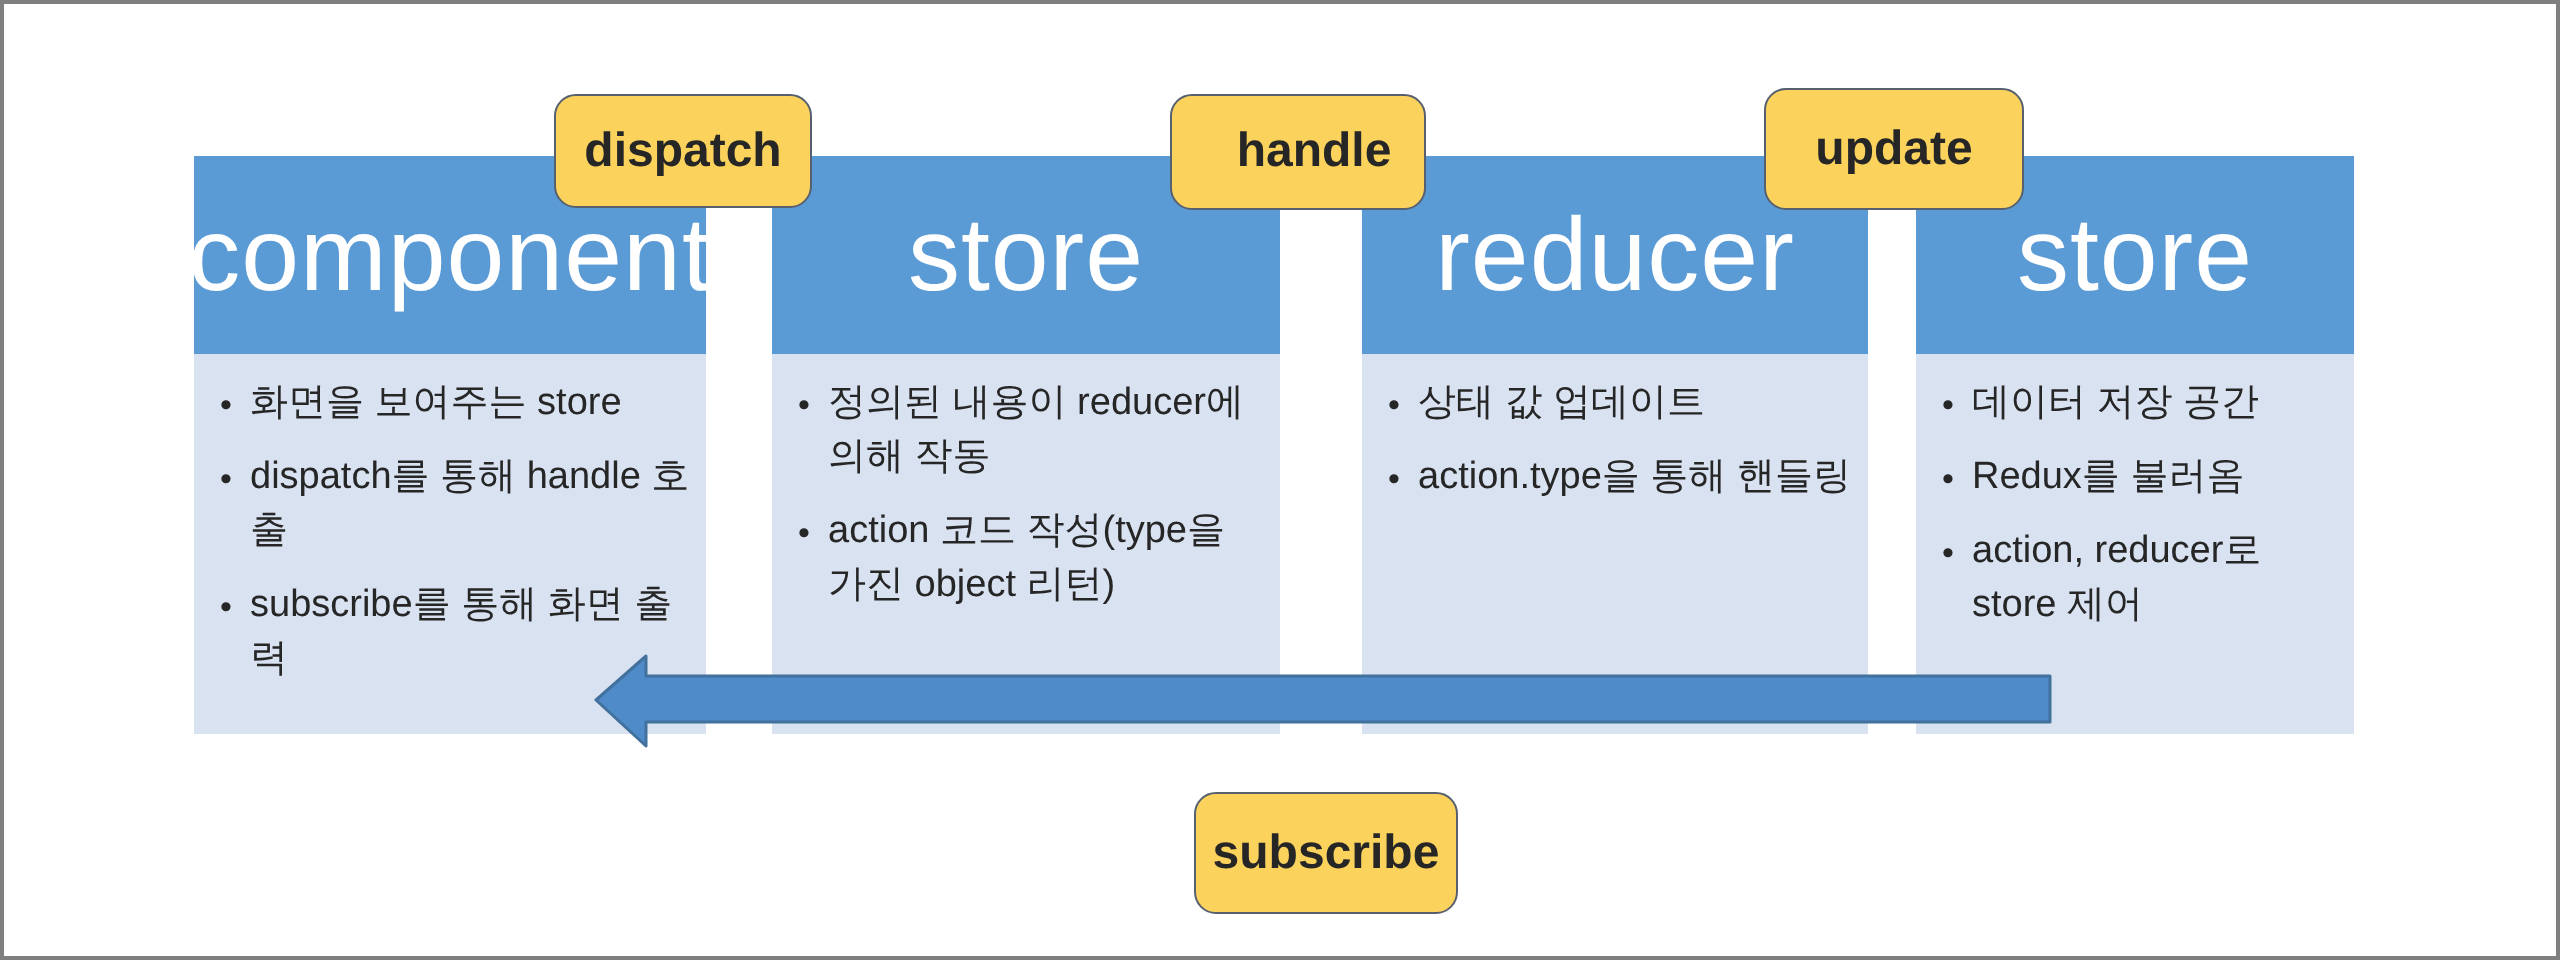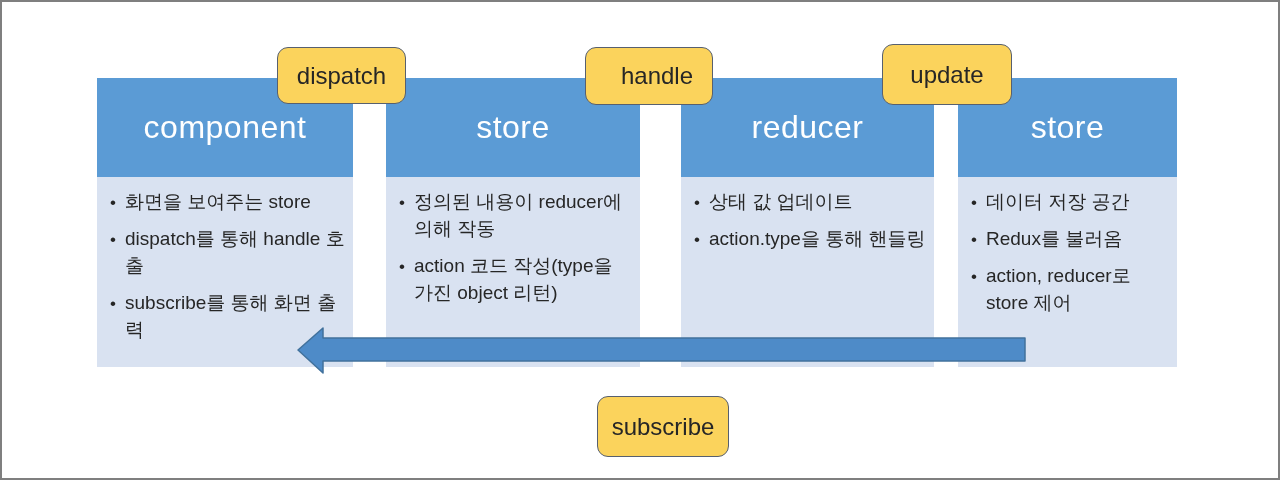--- a/index.html
+++ b/index.html
@@ -27,21 +27,21 @@
   .col-3 { left: 956px; width: 219px; }
   .col-header {
     height: 99px;
     background: var(--header-blue, #5b9bd5);
     display: flex;
     align-items: center;
     justify-content: center;
   }
   .col-title {
     color: #ffffff;
-    font-size: 32px;
+    font-size: 52px;
     font-weight: 400;
     letter-spacing: 0.5px;
   }
   .col-body {
     height: 190px;
     box-sizing: border-box;
     background: var(--body-blue, #d9e2f1);
     padding: 12px 8px 0 13px;
     color: var(--text-dark, #262626);
     font-size: 19px;
@@ -65,20 +65,21 @@
     box-sizing: border-box;
     background: var(--badge-yellow, #fbd35c);
     border: 1.5px solid var(--badge-border, #57606f);
     border-radius: 11px;
     display: flex;
     align-items: center;
     justify-content: center;
     font-size: 24px;
     color: #262626;
     z-index: 3;
+    font-weight: bold;
   }
   .badge-dispatch  { left: 275px; top: 45px;  width: 129px; height: 57px; }
   .badge-handle    { left: 583px; top: 45px;  width: 128px; height: 58px; padding-left: 16px; }
   .badge-update    { left: 880px; top: 42px;  width: 130px; height: 61px; }
   .badge-subscribe { left: 595px; top: 394px; width: 132px; height: 61px; text-align: right; }
   .arrow-layer {
     position: absolute;
     left: 0; top: 0;
     width: 1280px;
     height: 480px;

